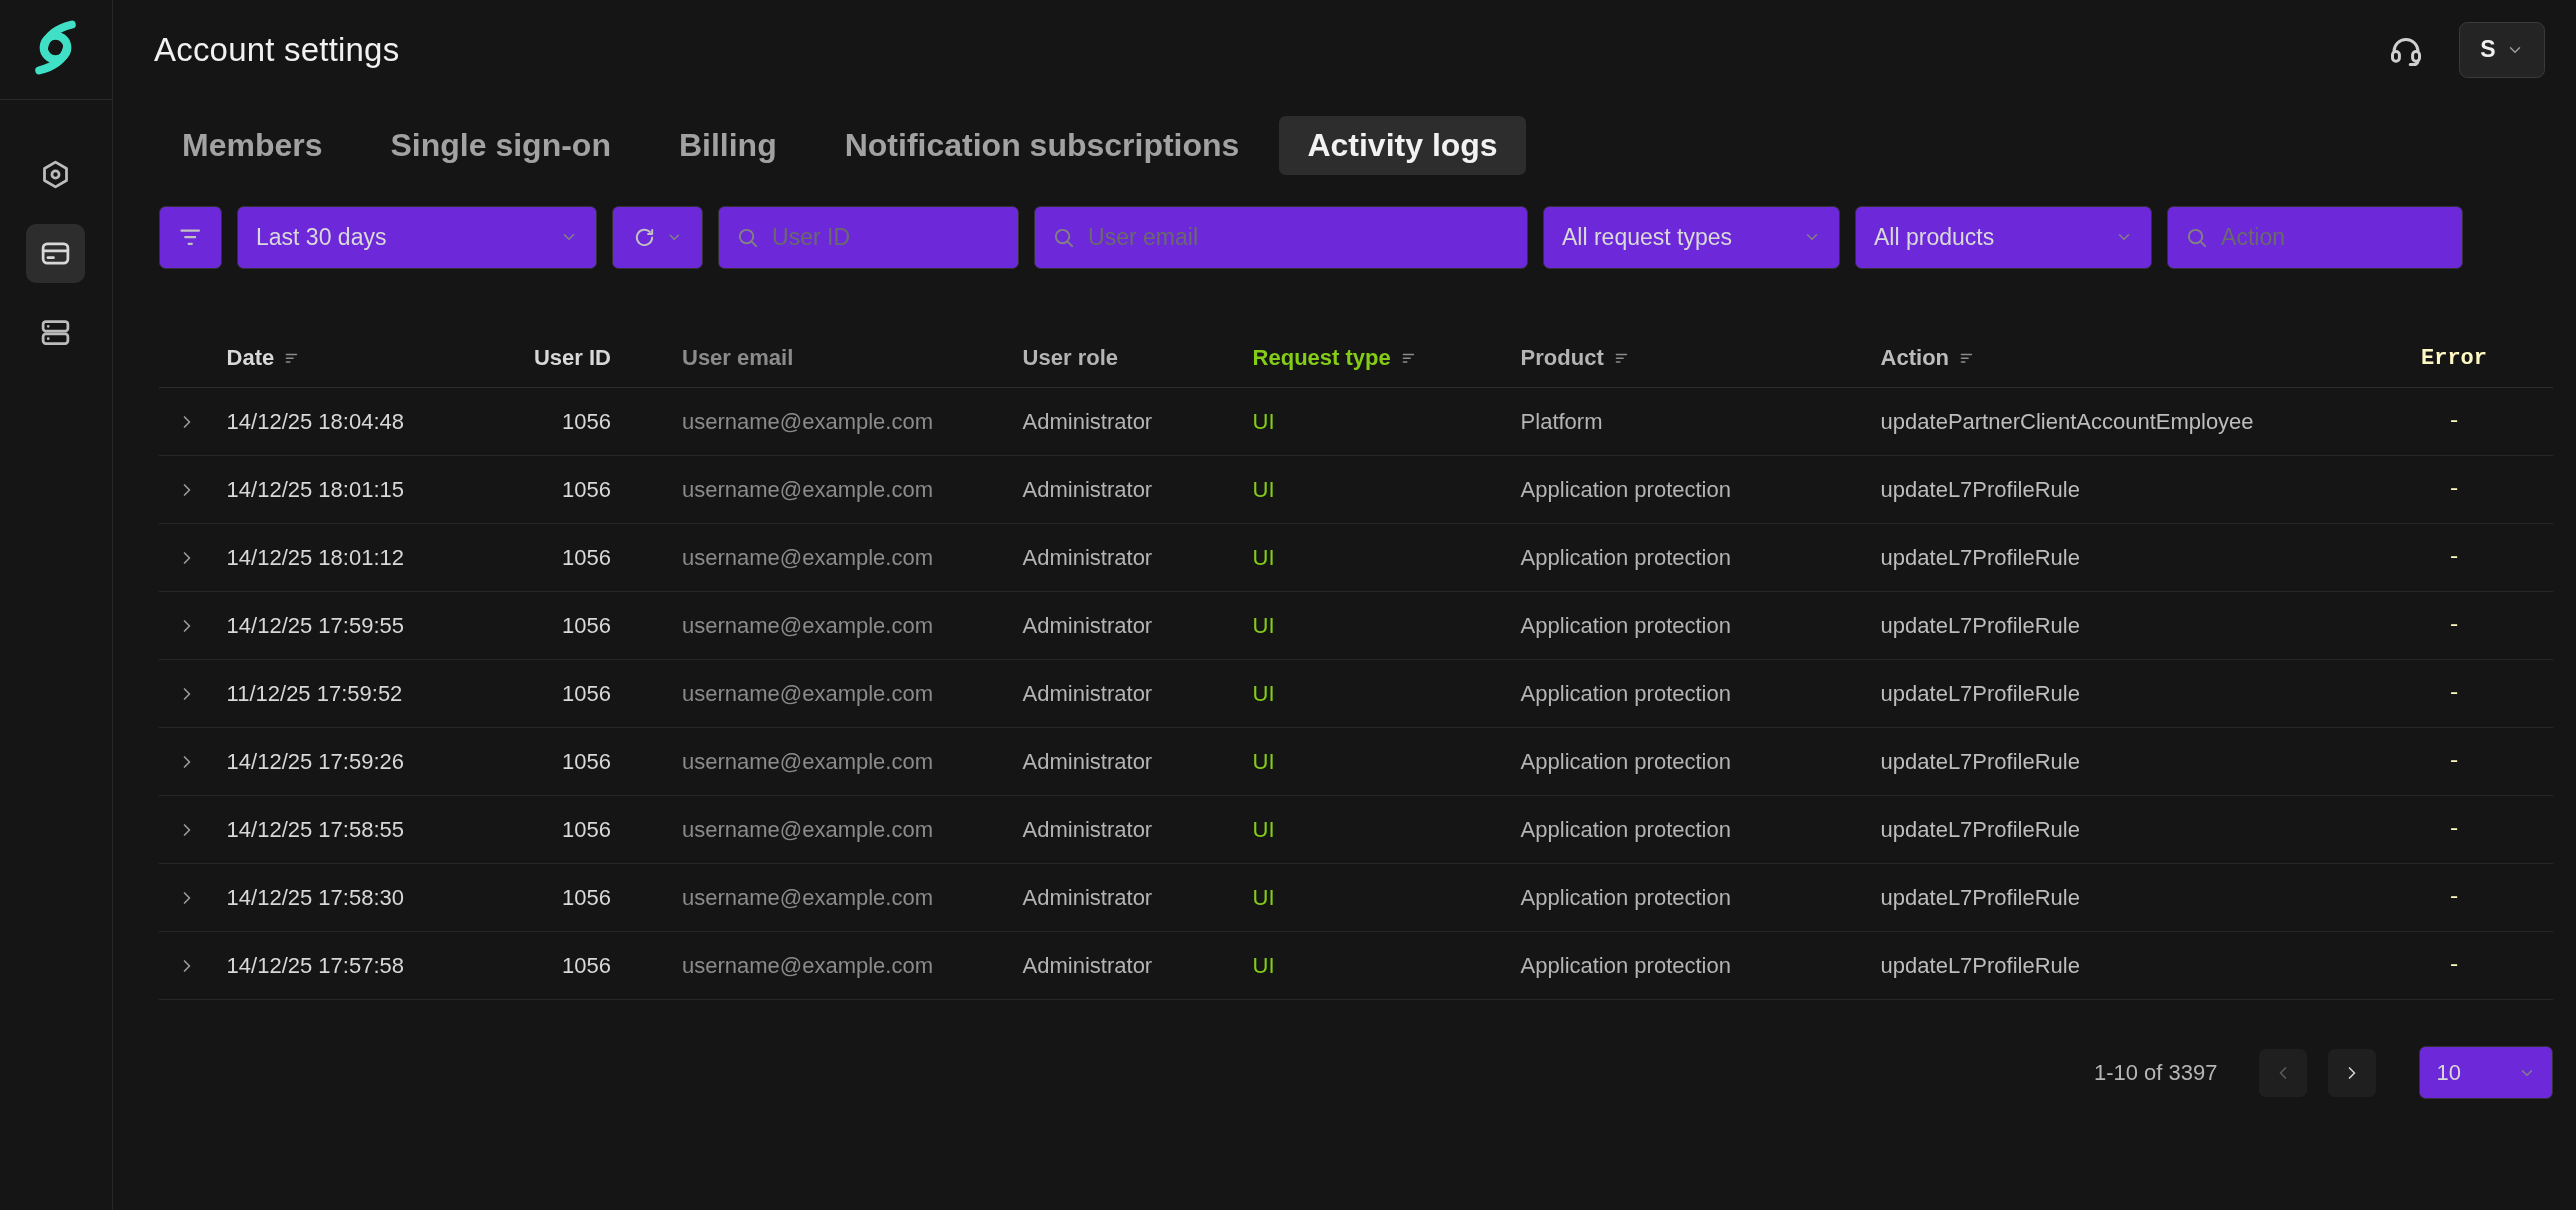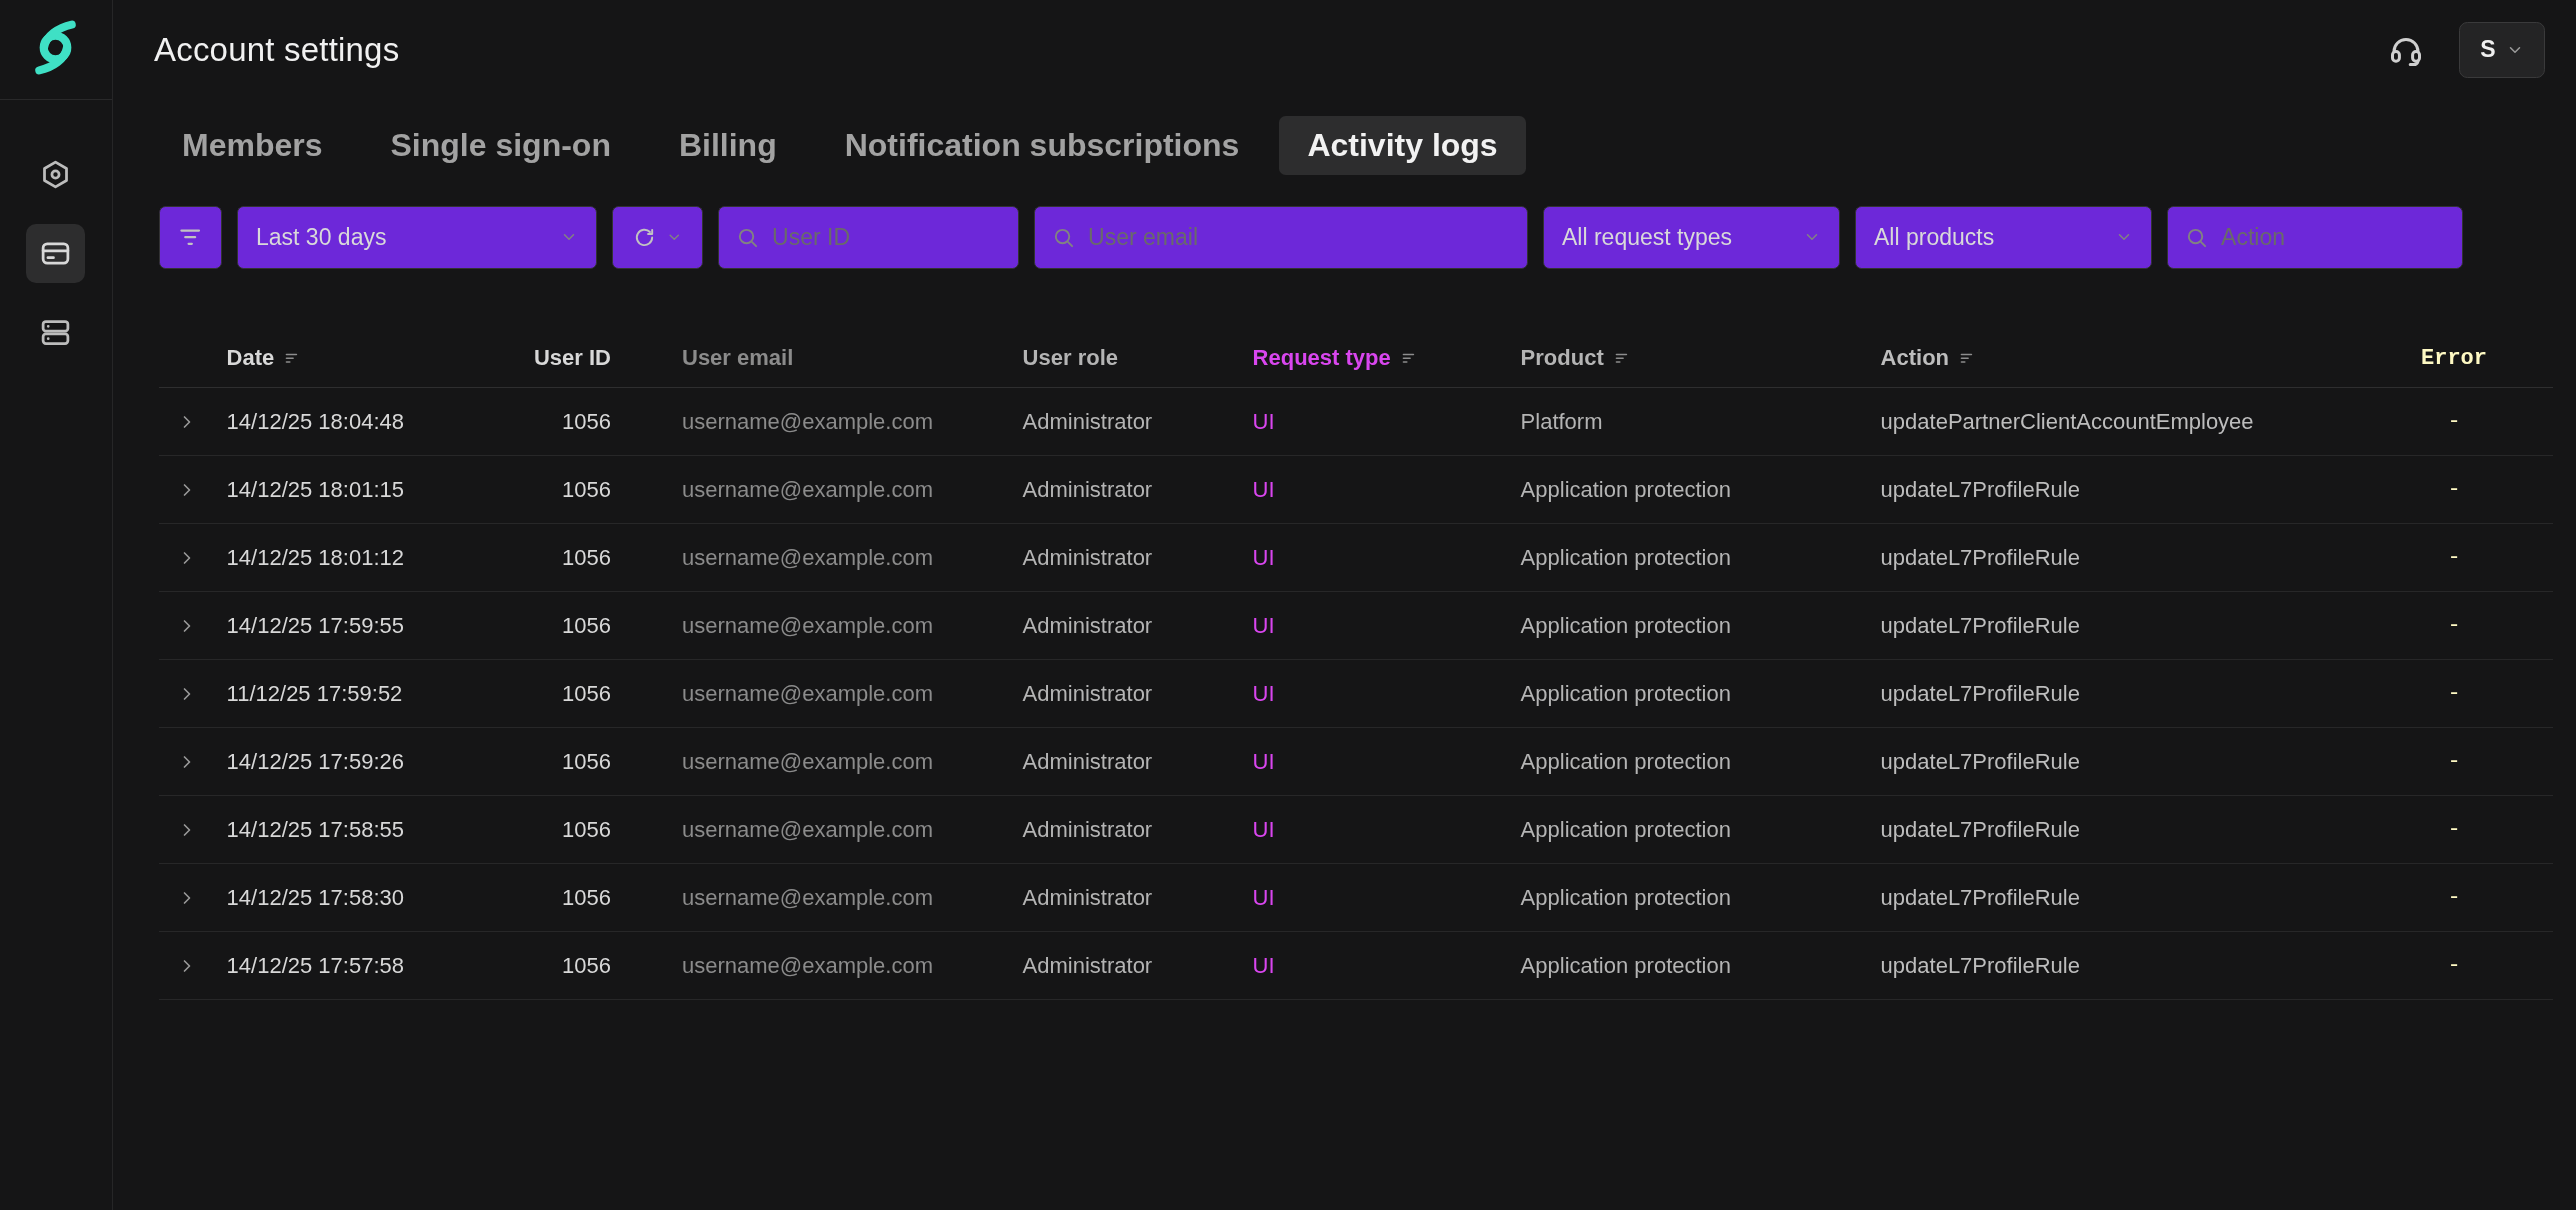--- a/index.html
+++ b/index.html
@@ -64,21 +64,21 @@
   .th-inner { display:inline-flex; align-items:center; gap:10px; }
   .sort-ic { color:#8d8d8d; cursor:pointer; display:inline-flex; }
   td { height:68px; font-size:22px; border-bottom:0.8px solid #272728; padding:0;
     white-space:nowrap; overflow:hidden; text-overflow:ellipsis; }
   .c-expand { padding-left:18px; }
   .expand-btn { background:none; border:none; color:#9a9a9a; cursor:pointer; padding:0; display:flex; }
   .c-date{ color:#d8d8d8; padding-left:6.6px; }
   .c-user_id{ color:#d8d8d8; text-align:right; padding-right:15px; }
   .c-user_email{ color:#8b8b8b; padding-left:56px; }
   .c-user_role{ color:#b4b4b4; padding-left:6.6px; }
-  .c-request_type{ color:#d946ef; padding-left:6.6px; }
+  .c-request_type{ color:#84cc16; padding-left:6.6px; }
   .c-product{ color:#b4b4b4; padding-left:6.6px; }
   .c-action{ color:#bdbdbd; padding-left:6.6px; }
   .c-error{ color:#fef9c3; text-align:center; padding-right:33px;font-family:Liberation Mono, monospace; }
 
   
   .pagination { display:flex; align-items:center; justify-content:flex-end; margin:46px 25px 0 0; }
   .range-label { color:#b6b6b6; font-size:22px; margin-right:41px; }
   .page-btn { width:48px; height:48px; border:none; border-radius:6.6px; background:#1f1f20;
     display:flex; align-items:center; justify-content:center; cursor:pointer; }
   .page-btn.prev { color:#5a5a5a; margin-right:21.5px; cursor:default; }
@@ -486,16 +486,41 @@
               <td class="c-user_role">Administrator</td>
               <td class="c-request_type">UI</td>
               <td class="c-product">Application protection</td>
               <td class="c-action">updateL7ProfileRule</td>
               <td class="c-error">-</td>
             </tr>
           </tbody>
       </table>
     </section>
 
+    <footer class="pagination">
+      <span class="range-label">1-10 of 3397</span>
+      <button class="page-btn prev">
+        <span>
+          <svg class="s24" viewBox="0 0 24 24">
+              <path d="M15 6l-6 6 6 6"></path>
+            </svg>
+        </span>
+      </button>
+      <button class="page-btn next">
+        <span>
+          <svg class="s24" viewBox="0 0 24 24">
+              <path d="M9 6l6 6-6 6"></path>
+            </svg>
+        </span>
+      </button>
+      <div class="control page-size">
+        <span>10</span>
+        <span class="caret" style="color:#828282">
+          <svg class="s22" viewBox="0 0 24 24">
+              <path d="M6 9l6 6 6-6"></path>
+            </svg>
+        </span>
+      </div>
+    </footer>
 
   </main>
 </div>
 
 
 </body></html>

